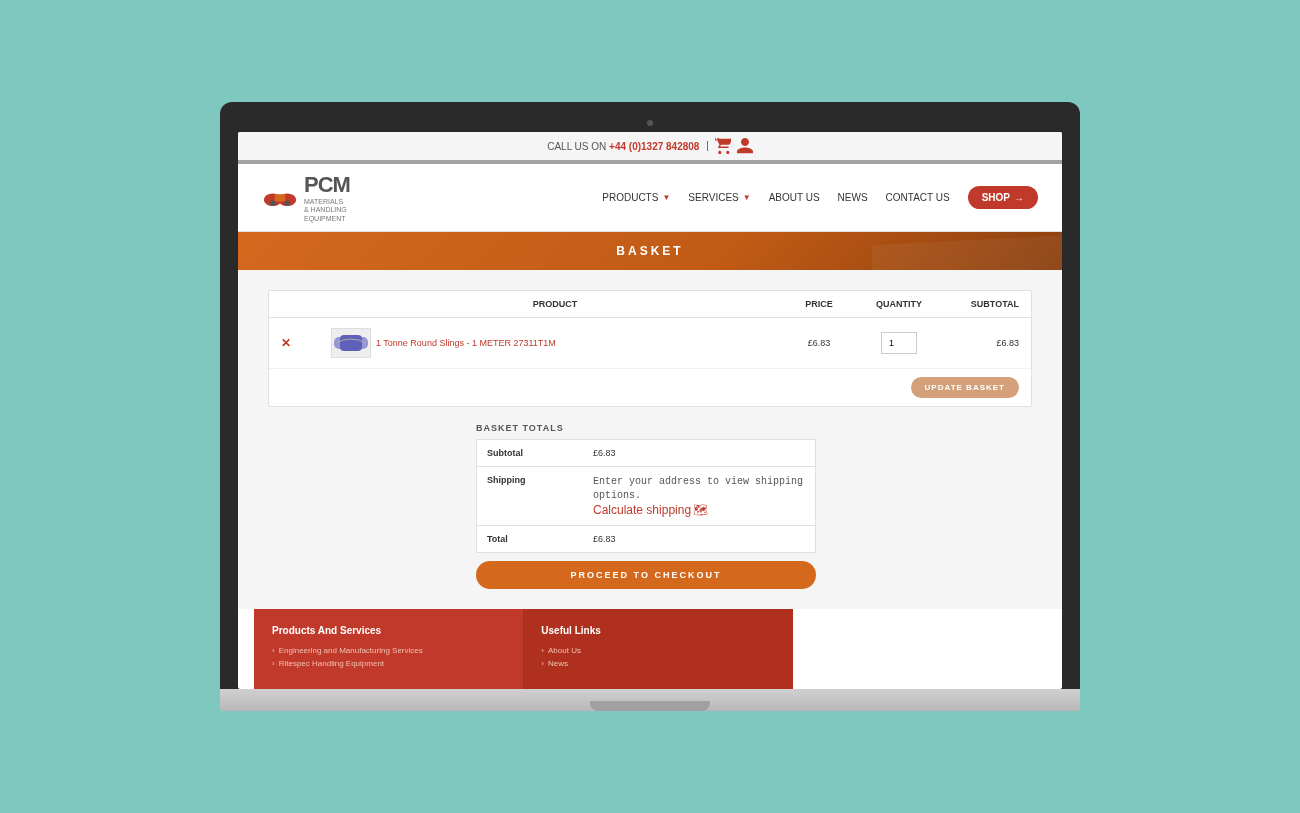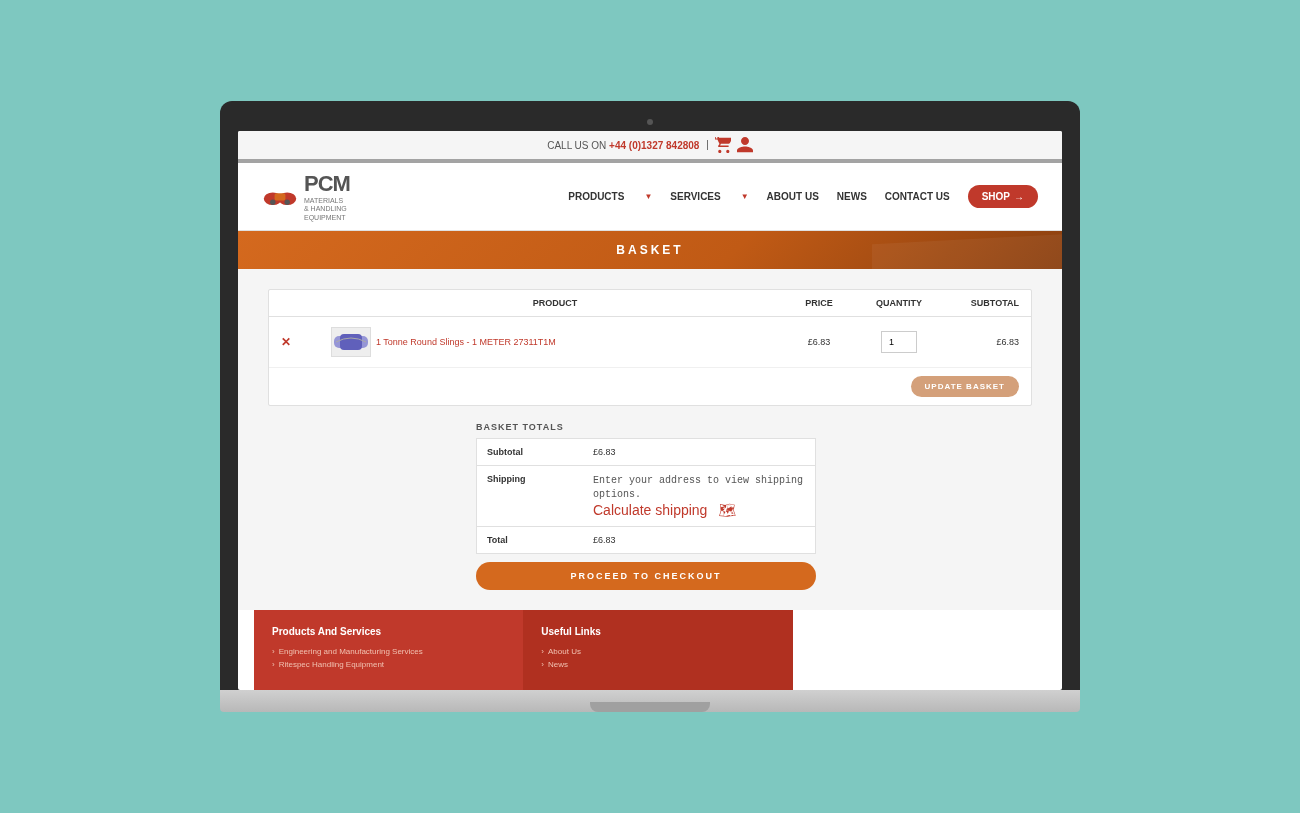--- a/index.html
+++ b/index.html
@@ -118,26 +118,26 @@
 
     .nav {
       display: flex;
       align-items: center;
       gap: 18px;
       margin-left: auto;
     }
 
     .nav-item {
       font-size: 10px;
-      font-weight: bold;
+      font-weight: normal;
       color: #333;
       cursor: pointer;
       display: flex;
       align-items: center;
-      gap: 20px;
+      gap: 4px;
       text-transform: uppercase;
     }
 
     .nav-item .arrow {
       font-size: 8px;
       color: #c0392b;
     }
 
     .nav-shop {
       background: #c0392b;
@@ -342,25 +342,25 @@
 
     .shipping-note {
       font-size: 10px;
       color: #555;
       line-height: 1.4;
       font-family: Liberation Mono, monospace;
     }
 
     .calculate-link {
       color: #c0392b;
-      font-size: 14px;
-      cursor: pointer;
-      display: flex;
-      align-items: center;
-      gap: 11px;
+      font-size: 12px;
+      cursor: pointer;
+      display: flex;
+      align-items: center;
+      gap: 2px;
     }
 
     .checkout-btn {
       display: block;
       width: 100%;
       background: #d4691e;
       color: #fff;
       border: none;
       padding: 9px;
       text-align: center;

